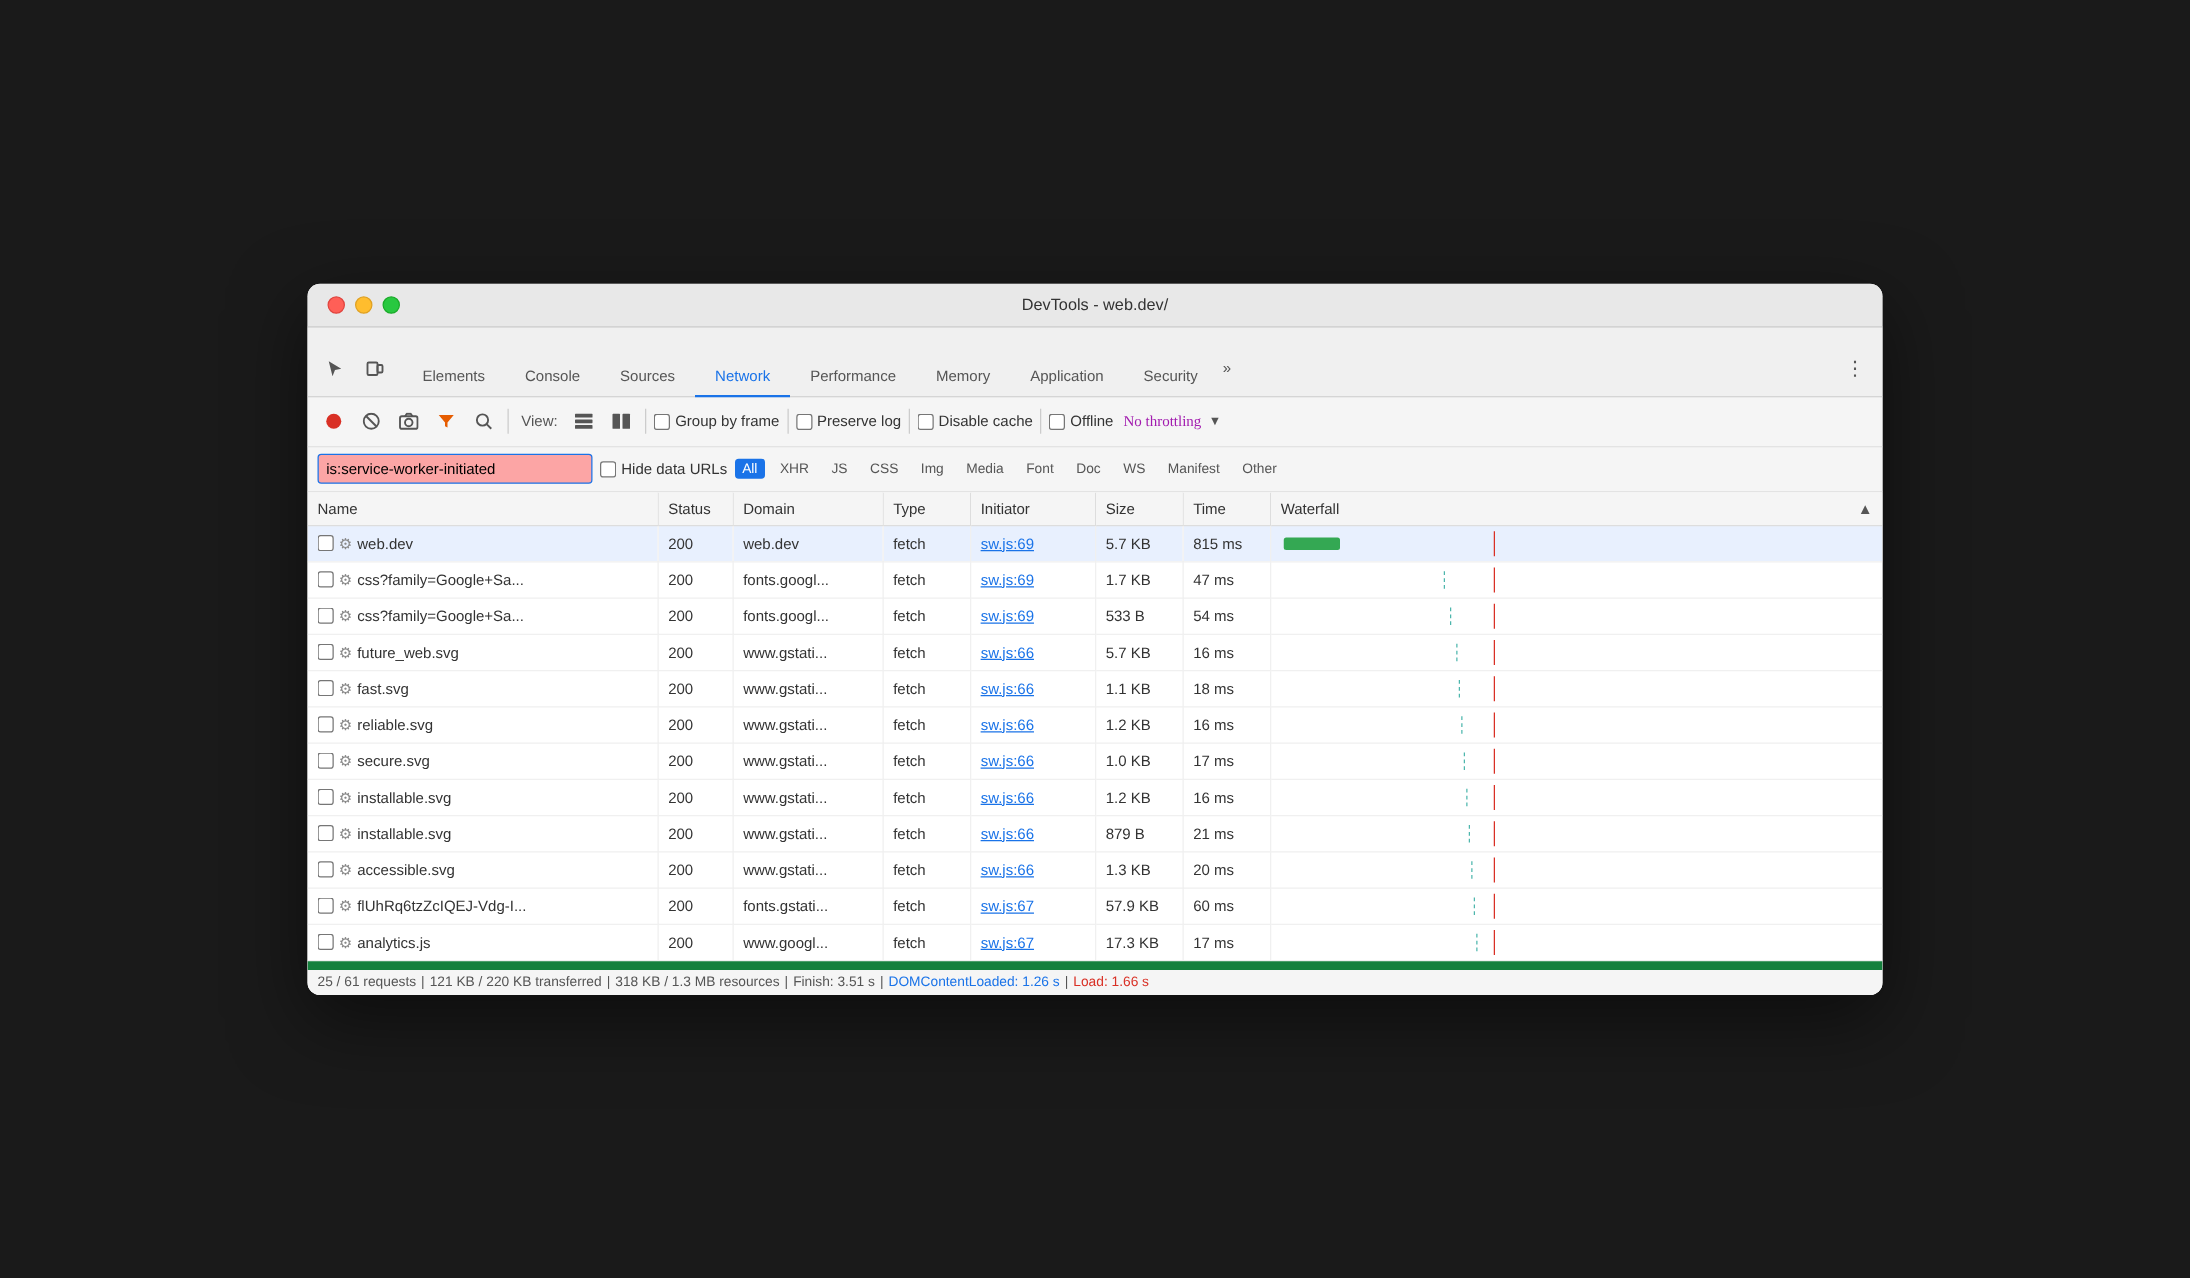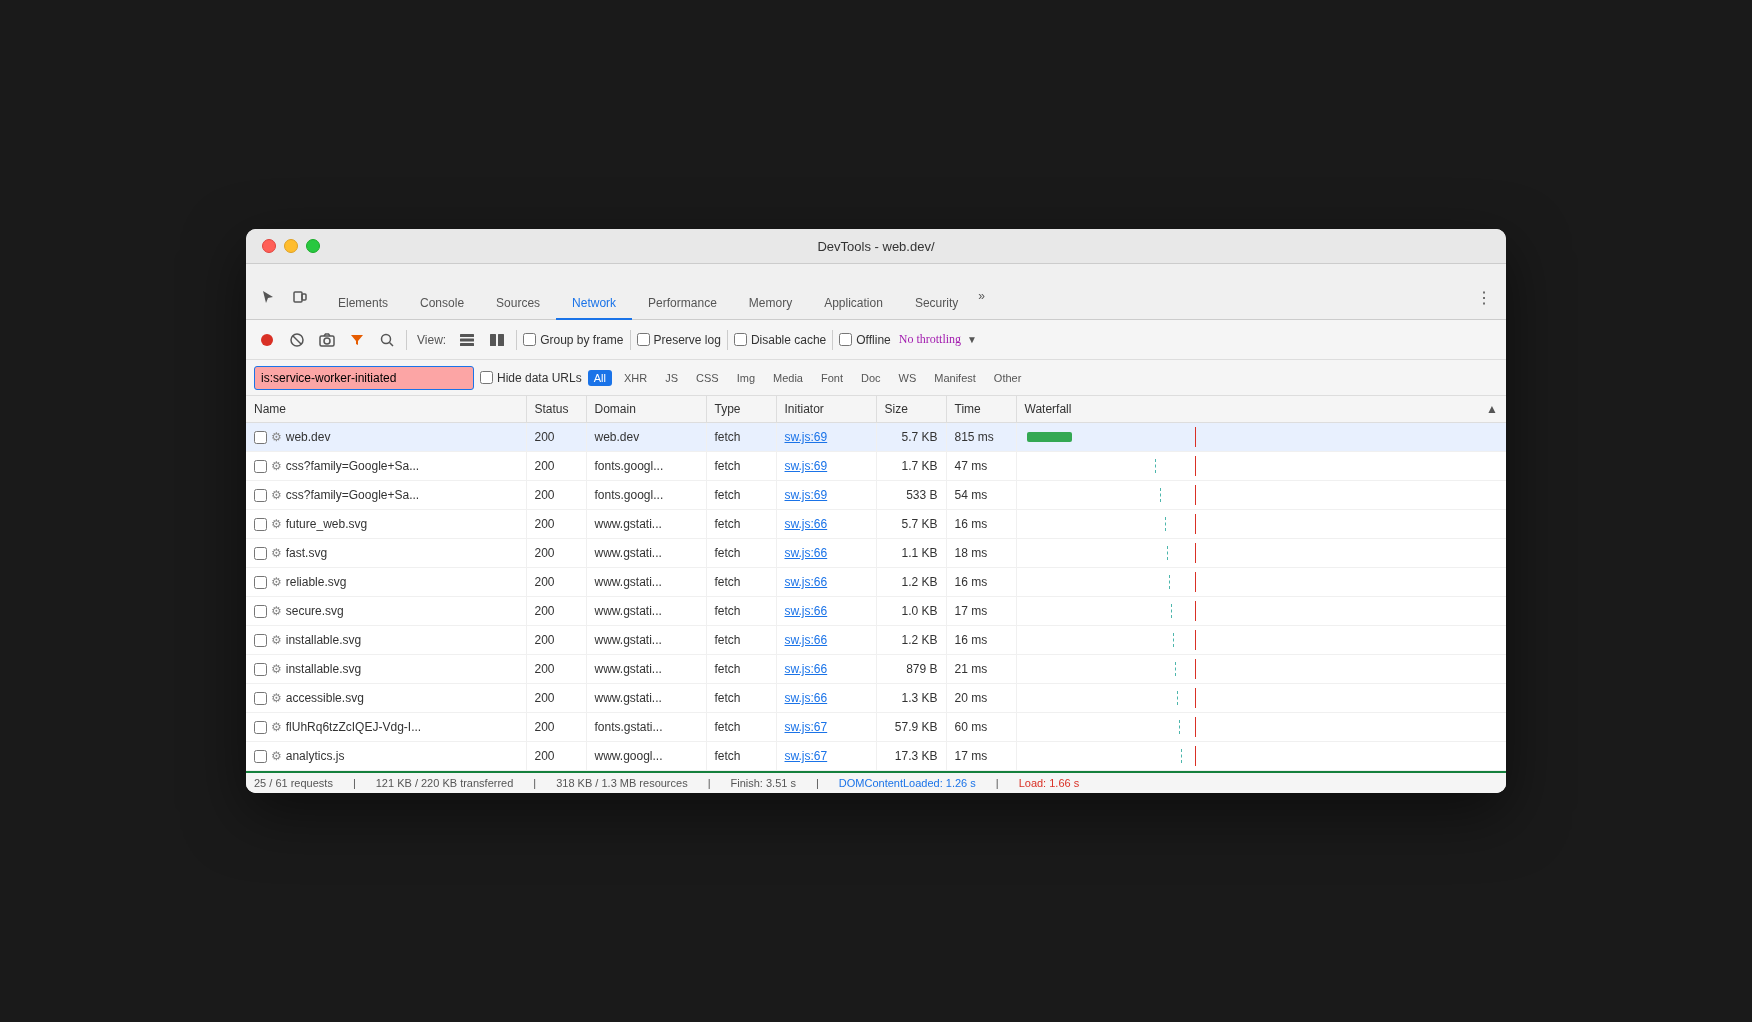--- a/index.html
+++ b/index.html
@@ -226,21 +226,21 @@
       text-overflow: ellipsis;
       font-size: 12px;
     }
     .network-table td:last-child { border-right: none; }
     .network-table tr.selected { background: #e8f0fe; }
     .col-name { width: 280px; }
     .col-status { width: 60px; }
     .col-domain { width: 120px; }
     .col-type { width: 70px; }
     .col-initiator { width: 100px; }
-    .col-size { width: 70px; text-align: right; }
+    .col-size { width: 70px; }
     .col-time { width: 70px; }
     .col-waterfall { min-width: 200px; }
     .initiator-link {
       color: #1a73e8;
       text-decoration: underline;
       cursor: pointer;
     }
     .waterfall-cell {
       position: relative;
       height: 20px;
@@ -248,27 +248,27 @@
     .waterfall-bar {
       position: absolute;
       height: 10px;
       top: 5px;
       background: #34a853;
       border-radius: 2px;
     }
     
     .status-bar {
       background: #f5f5f5;
-      border-top: 2px solid #15803d;
+      border-top: 7px solid #15803d;
       padding: 4px 8px;
       font-size: 11px;
       color: #555;
       display: flex;
       align-items: center;
-      gap: 20px;
+      gap: 4px;
     }
     .status-blue { color: #1a73e8; }
     .status-red { color: #d93025; }
     
     .sort-arrow {
       float: right;
       color: #555;
     }
     .name-cell {
       display: flex;

